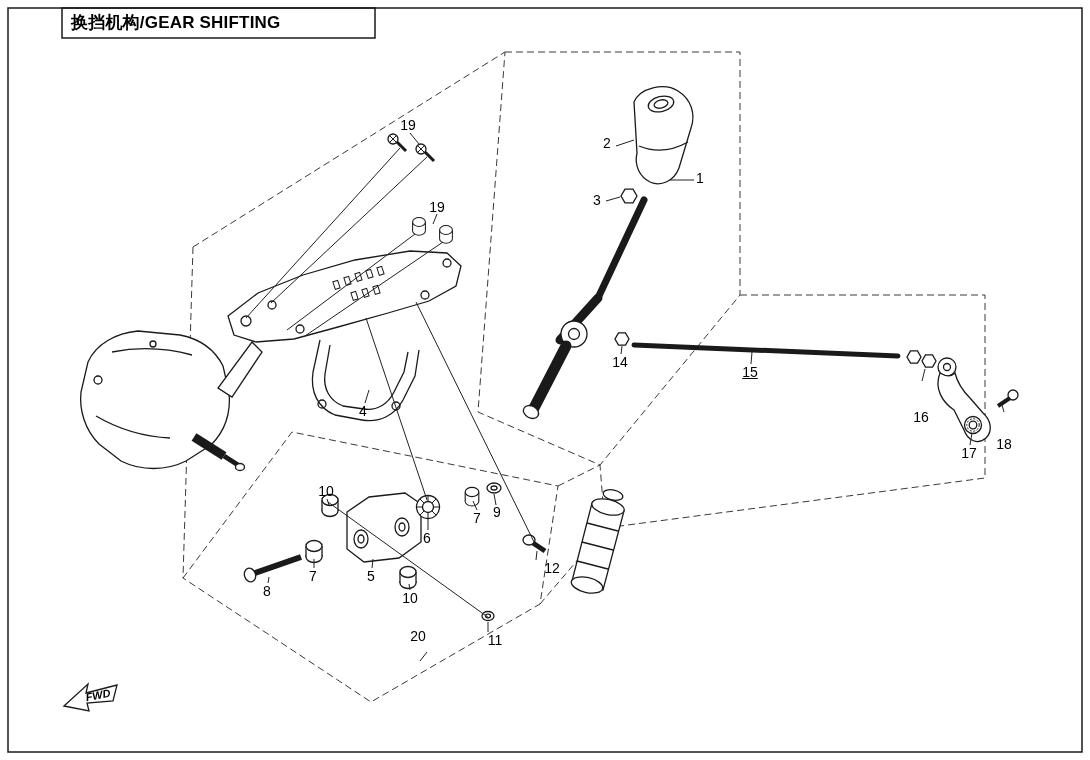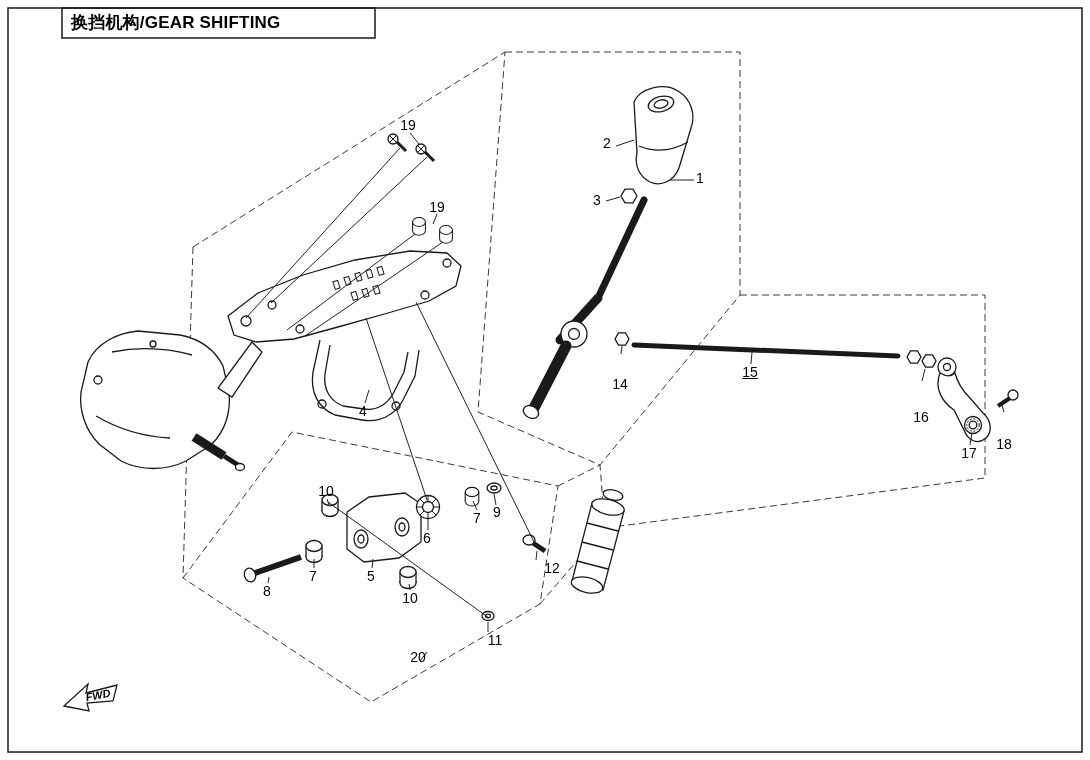--- a/index.html
+++ b/index.html
@@ -261,33 +261,33 @@
     </g>
   </svg>
 
   <div class="diagram-title">换挡机构/GEAR SHIFTING</div>
 
   <div class="callout" style="left:408px;top:125px;">19</div>
   <div class="callout" style="left:437px;top:207px;">19</div>
   <div class="callout" style="left:607px;top:143px;">2</div>
   <div class="callout" style="left:597px;top:200px;">3</div>
   <div class="callout" style="left:700px;top:178px;">1</div>
-  <div class="callout" style="left:620px;top:384px;">14</div>
+  <div class="callout" style="left:620px;top:362px;">14</div>
   <div class="callout" style="left:750px;top:372px;text-decoration:underline;">15</div>
   <div class="callout" style="left:921px;top:389px;margin-top:28px;">16</div>
   <div class="callout" style="left:969px;top:453px;">17</div>
   <div class="callout" style="left:1004px;top:444px;">18</div>
   <div class="callout" style="left:363px;top:411px;">4</div>
   <div class="callout" style="left:326px;top:491px;">10</div>
   <div class="callout" style="left:477px;top:518px;">7</div>
   <div class="callout" style="left:497px;top:512px;">9</div>
   <div class="callout" style="left:427px;top:538px;">6</div>
   <div class="callout" style="left:536px;top:568px;margin-left:16px;">12</div>
   <div class="callout" style="left:313px;top:576px;">7</div>
   <div class="callout" style="left:371px;top:576px;">5</div>
   <div class="callout" style="left:267px;top:591px;">8</div>
   <div class="callout" style="left:410px;top:598px;">10</div>
   <div class="callout" style="left:488px;top:640px;margin-left:7px;">11</div>
-  <div class="callout" style="left:418px;top:657px;">20</div>
+  <div class="callout" style="left:418px;top:636px;">20</div>
 
   <div class="fwd-label">FWD</div>
 
 </div>
 
 </body></html>

